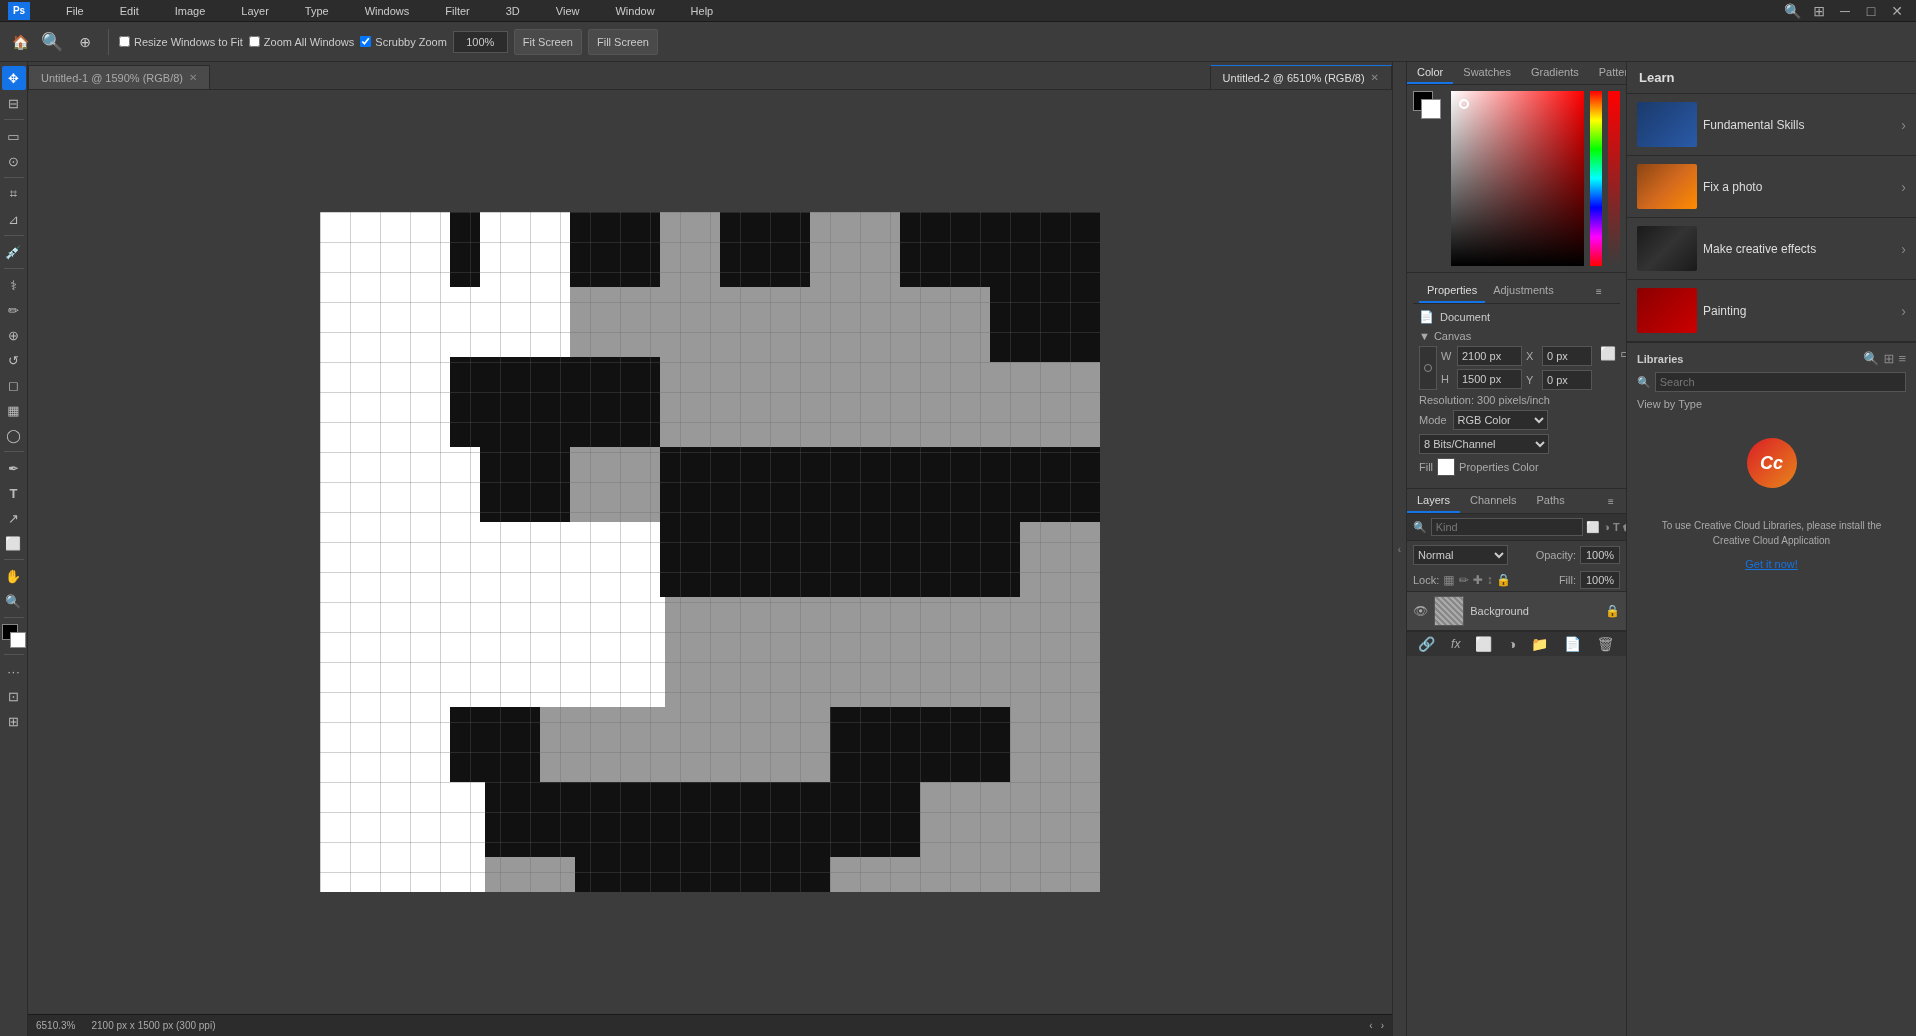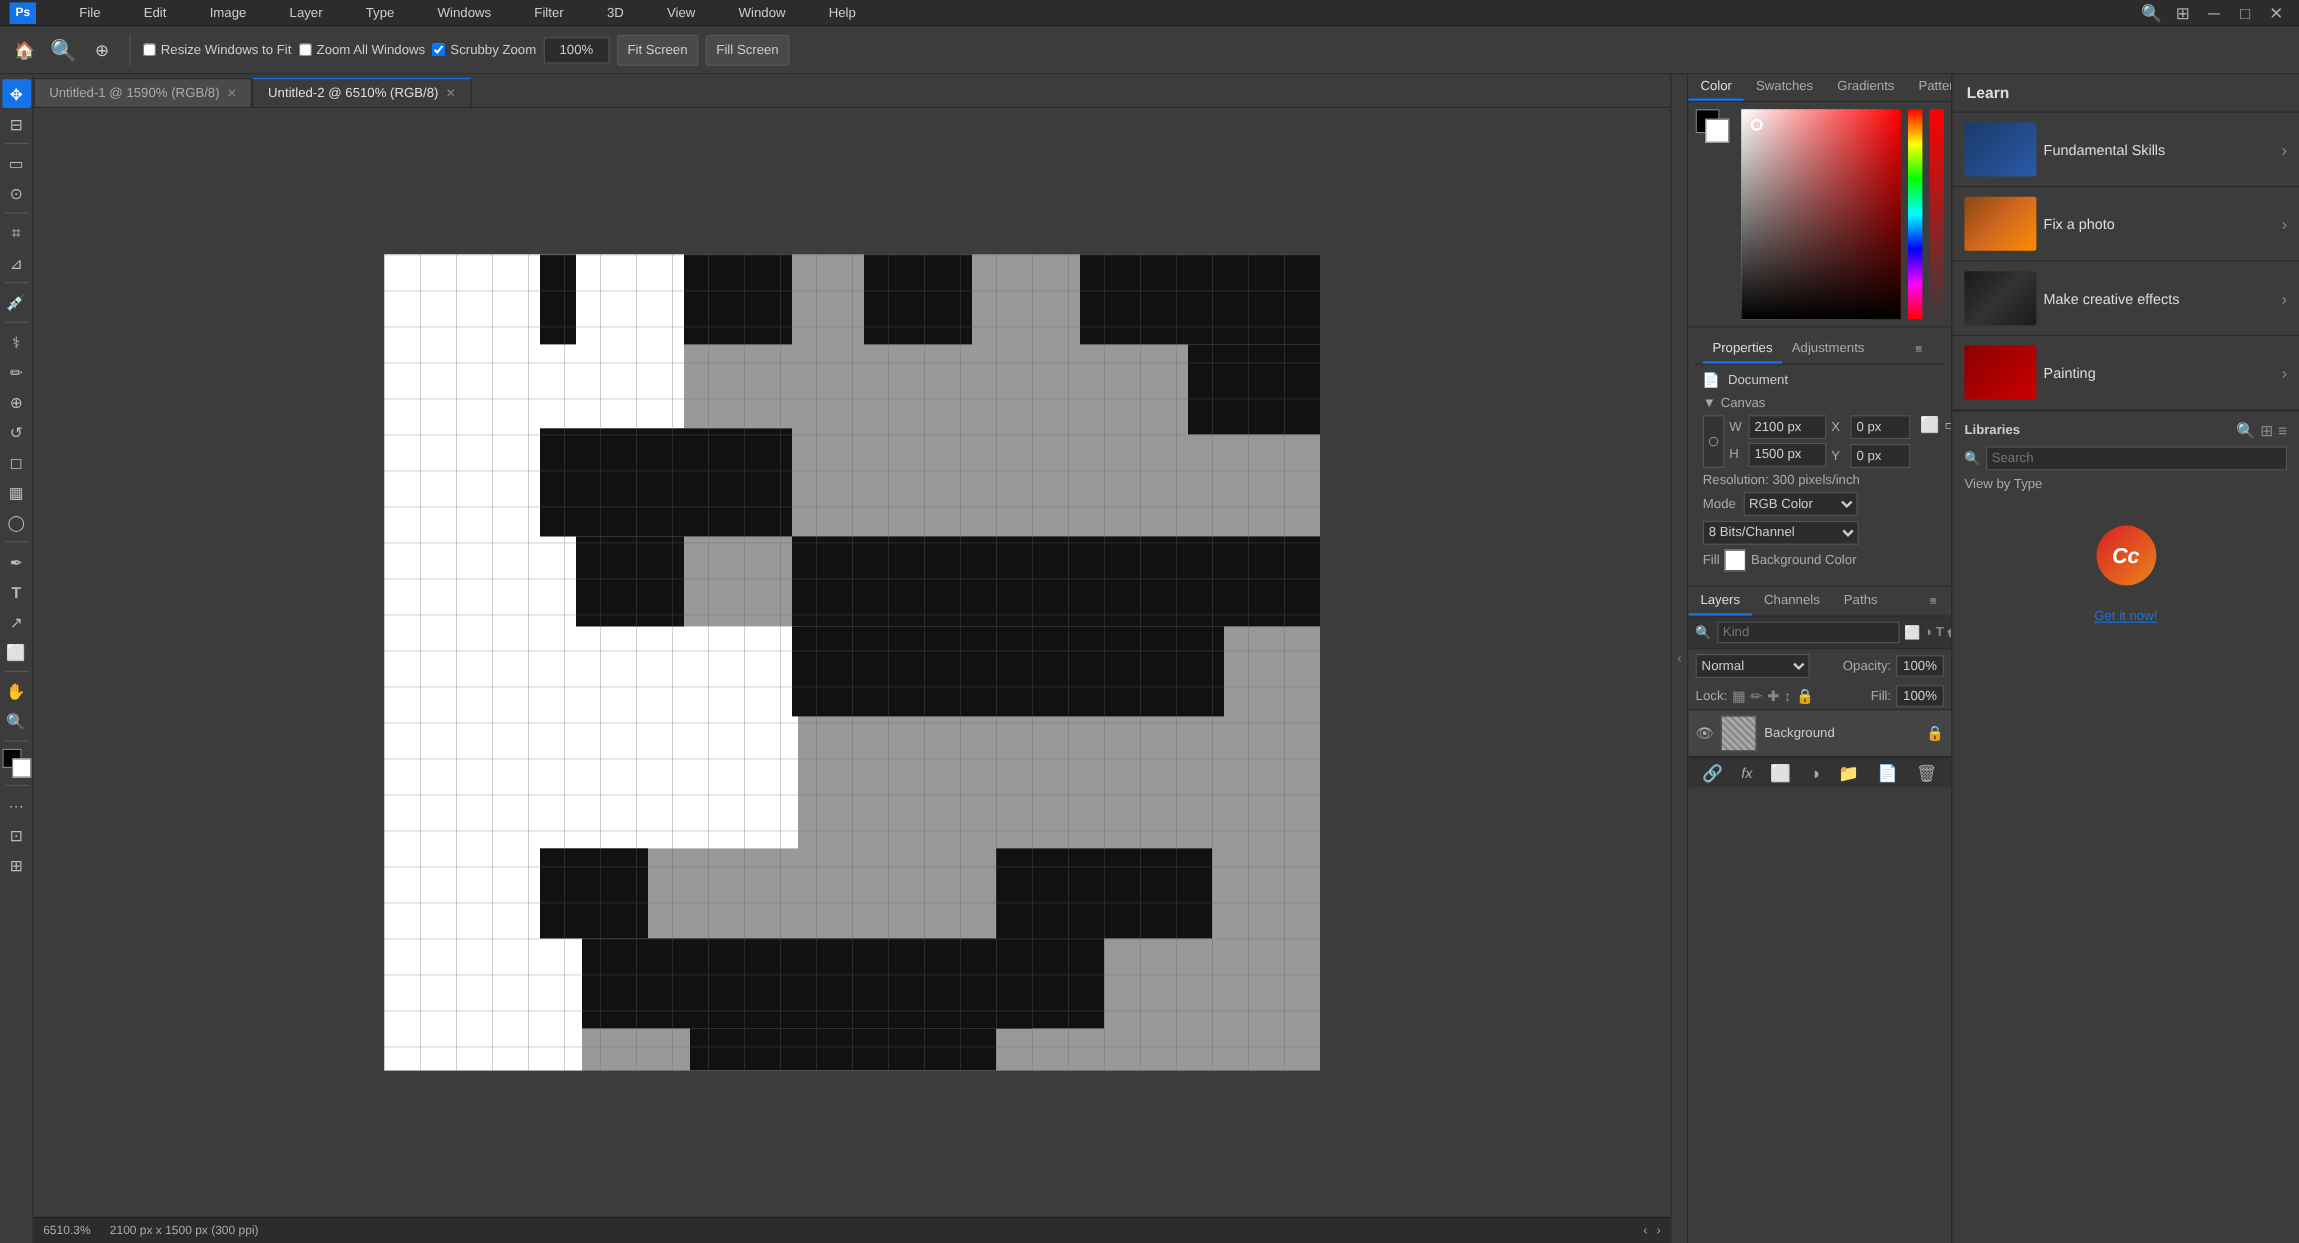--- a/index.html
+++ b/index.html
@@ -23,21 +23,21 @@
     #main { display: flex; height: calc(1036px - 62px); }
 
     
     #toolbox { width: 28px; background: #3c3c3c; border-right: 1px solid #2a2a2a; display: flex; flex-direction: column; align-items: center; padding: 4px 0; gap: 1px; overflow: hidden; }
     .tool-btn { width: 24px; height: 24px; display: flex; align-items: center; justify-content: center; cursor: pointer; border-radius: 2px; color: #bbb; font-size: 13px; }
     .tool-btn.active { background: #1473e6; color: white; }
     .tool-separator { width: 20px; height: 1px; background: #555; margin: 3px 0; }
 
     
     #canvas-area { flex: 1; display: flex; flex-direction: column; background: #3c3c3c; overflow: hidden; }
-    #tabs { height: 28px; background: #3c3c3c; display: flex; align-items: flex-end; border-bottom: 1px solid #2a2a2a; }
+    #tabs { height: 28px; background: #3c3c3c; display: flex; align-items: flex-end; border-bottom: 1px solid #2a2a2a; justify-content: space-between; }
     .tab { height: 24px; padding: 0 12px; display: flex; align-items: center; gap: 6px; font-size: 11px; cursor: pointer; background: #4a4a4a; border: 1px solid #2a2a2a; border-bottom: none; color: #aaa; }
     .tab.active { background: #3c3c3c; color: #ddd; border-top: 1px solid #1473e6; }
     .tab-close { font-size: 10px; cursor: pointer; color: #888; }
 
     #canvas-container { flex: 1; overflow: hidden; position: relative; background: #3c3c3c; display: flex; align-items: center; justify-content: center; }
 
     
     #pixel-canvas { width: 810px; height: 720px; background: white; position: relative; }
 
     
@@ -389,21 +389,21 @@
 
         <div style="display:flex;margin-bottom:4px;">
           <select class="mode-select" style="width:130px;">
             <option>8 Bits/Channel</option>
           </select>
         </div>
 
         <div style="display:flex;align-items:center;gap:4px;">
           <span style="font-size:11px;color:#aaa;">Fill</span>
           <div class="color-swatch-small"></div>
-          <span style="font-size:11px;color:#aaa;">Background Color</span>
+          <span style="font-size:11px;color:#aaa;">Properties Color</span>
         </div>
       </div>
     </div>
 
     <div id="layers-panel">
       <div class="layers-tabs">
         <div class="layers-tab active">Layers</div>
         <div class="layers-tab">Channels</div>
         <div class="layers-tab">Paths</div>
         <div class="top-right-icons" style="margin-left:auto;padding-right:4px;">
@@ -505,17 +505,18 @@
         <input type="text" class="lib-search-input" placeholder="Search" style="">
       </div>
       <div class="lib-view-row">
         <span style="cursor:pointer;">View by Type</span>
       </div>
 
       <div style="display:flex;justify-content:center;padding:20px;">
         <div style="width:50px;height:50px;border-radius:50%;background:linear-gradient(135deg,#da1f26,#e8851b);display:flex;align-items:center;justify-content:center;color:white;font-size:18px;font-style:italic;font-weight:bold;">Cc</div>
       </div>
 
+      <div class="lib-cc-msg">To use Creative Cloud Libraries, please install the Creative Cloud Application</div>
       <a class="lib-get-link" href="#">Get it now!</a>
     </div>
   </div>
 
 </div>
 
 </body></html>

